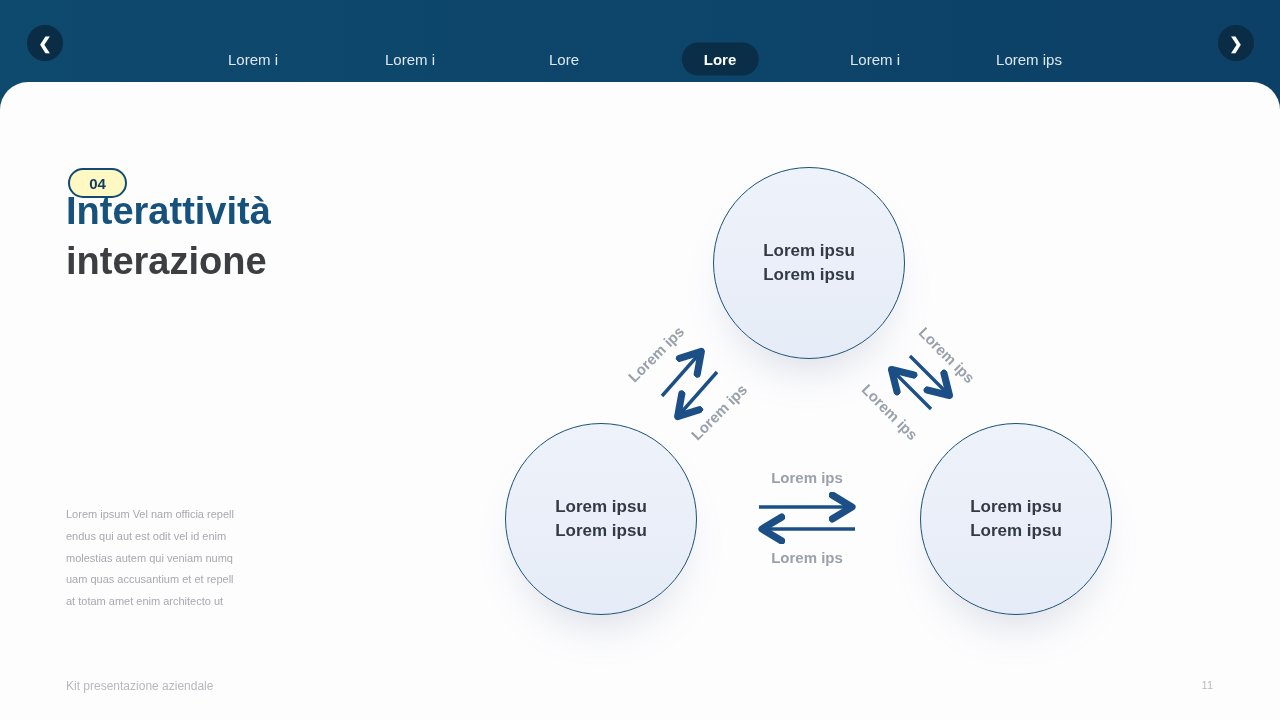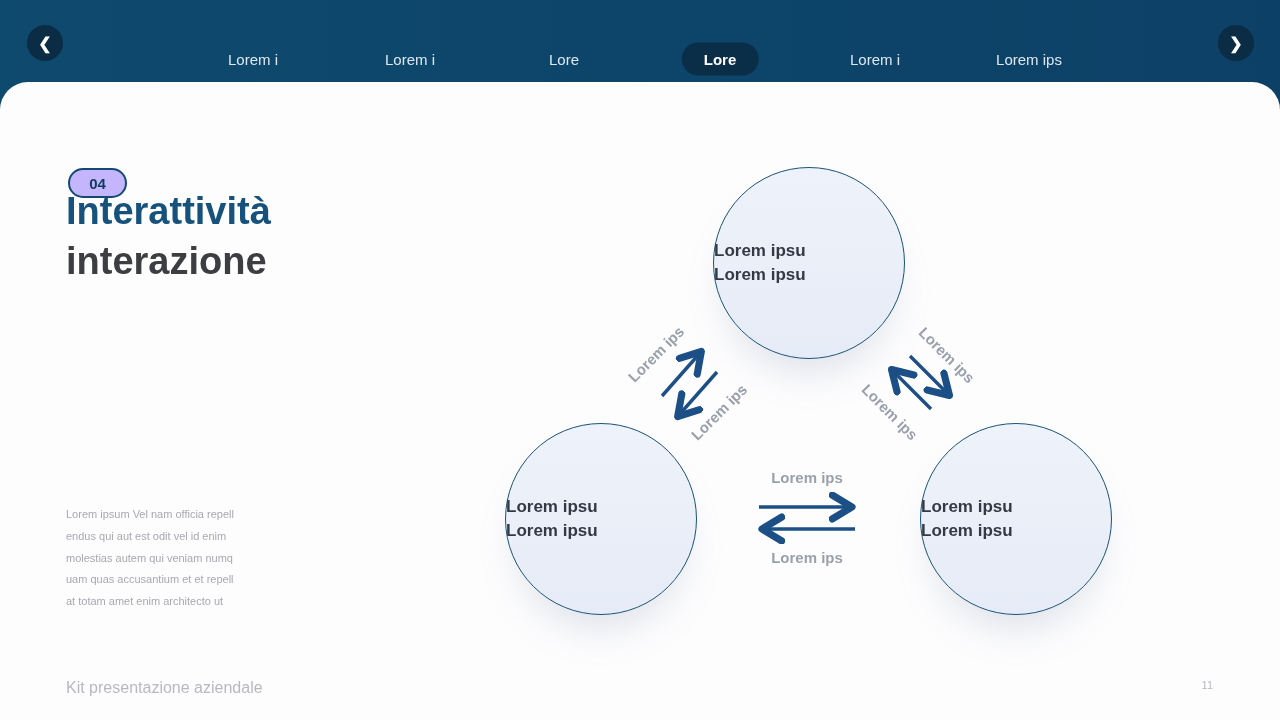--- a/index.html
+++ b/index.html
@@ -28,37 +28,37 @@
   
   .panel{
     position:absolute;left:0;top:82px;width:1280px;height:638px;
     background:#fdfdfe;border-radius:28px 28px 0 0;
   }
   
   .badge{
     position:absolute;left:68px;top:168px;width:55px;height:26px;
     border:2px solid #114a72;border-radius:15px;
     display:flex;align-items:center;justify-content:center;
-    font-size:15px;font-weight:bold;color:#113c5e;background:#c4b5fd;
+    font-size:15px;font-weight:bold;color:#113c5e;background:#fef9c3;
   }
   .title{position:absolute;left:66px;top:186px;font-size:38px;font-weight:bold;line-height:50px;}
   .title .l1{color:#17527d;}
   .title .l2{color:#3d3e42;}
   .body-text{
     position:absolute;left:66px;top:504px;width:252px;
     font-size:11px;line-height:21.8px;color:#a8a8b0;white-space:pre-line;
   }
-  .footer-left{position:absolute;left:66px;top:679px;font-size:16px;color:#b8b8c0;}
+  .footer-left{position:absolute;left:66px;top:679px;font-size:12px;color:#b8b8c0;}
   .footer-page{position:absolute;right:67px;top:679px;font-size:11px;color:#b8b8c0;}
   
   .node{
     position:absolute;width:190px;height:190px;border-radius:50%;
     background:linear-gradient(180deg,#eef2fa 0%,#e6ecf7 100%);
     border:1.5px solid #1a5277;
-    display:flex;flex-direction:column;align-items:flex-start;justify-content:center;
+    display:flex;flex-direction:column;align-items:center;justify-content:center;
     box-shadow:0 26px 38px -14px rgba(140,150,175,0.28);
   }
   .node .nline{font-size:17px;line-height:24px;font-weight:bold;color:#333a44;}
   .node.top{left:713px;top:167px;}
   .node.bl{left:505px;top:423px;}
   .node.br{left:920px;top:423px;}
   .arrow-label{
     position:absolute;transform-origin:center;white-space:nowrap;
     font-size:15px;font-weight:600;color:#9aa1ab;
   }

